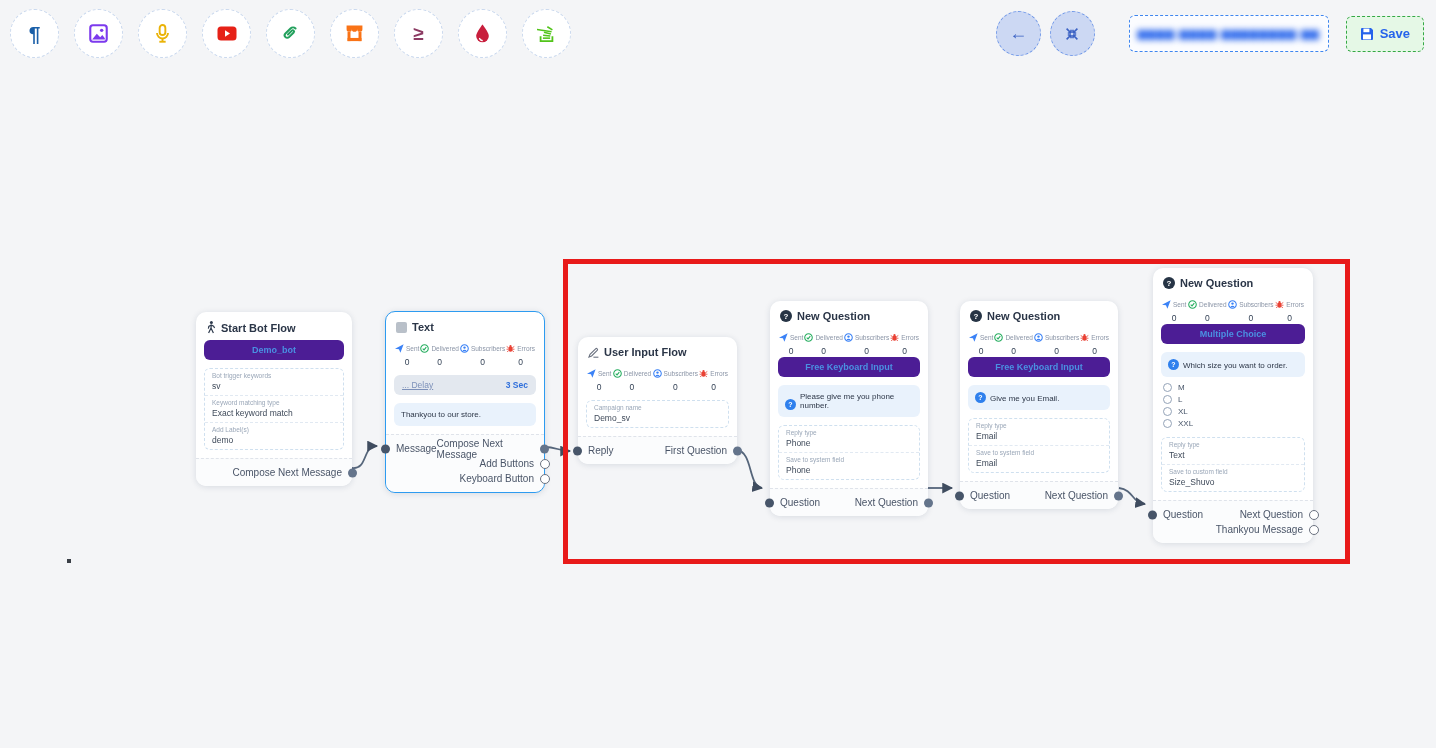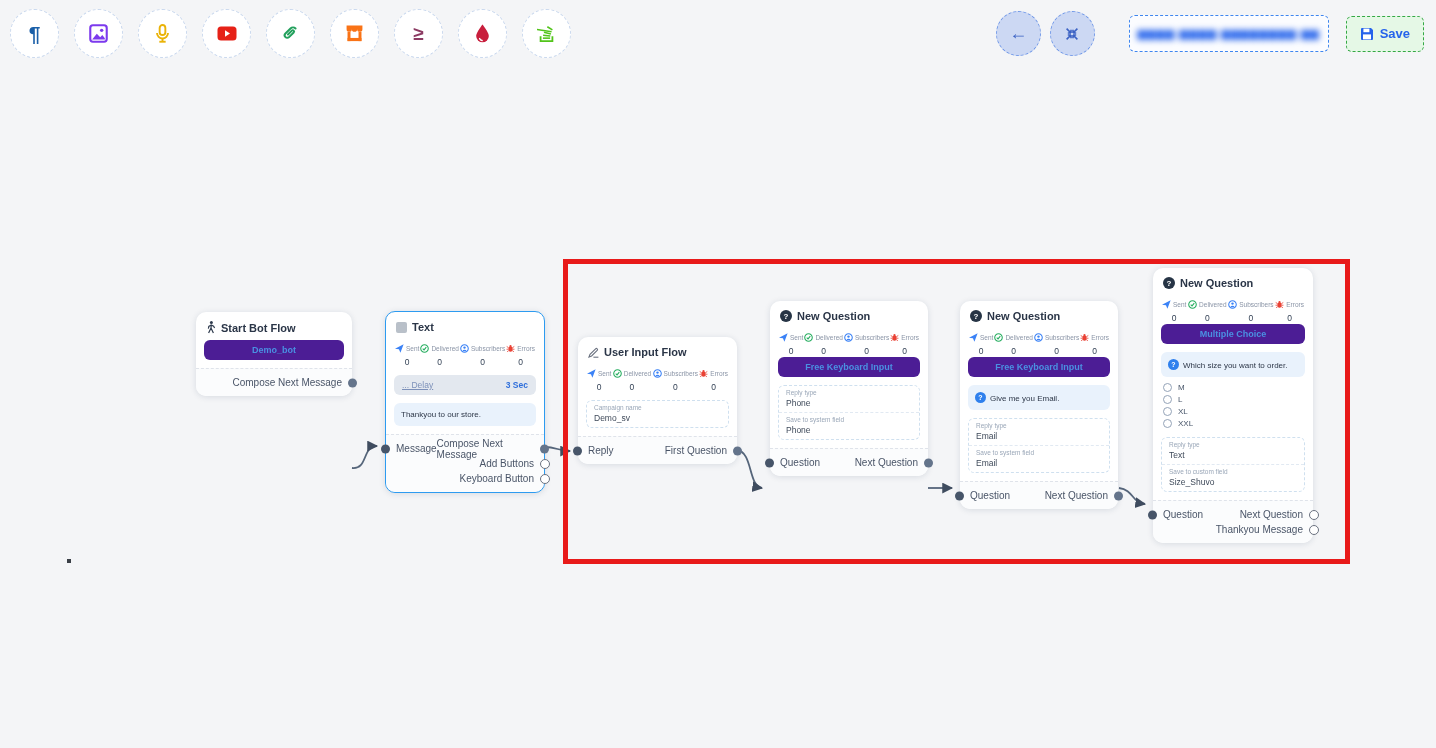--- a/index.html
+++ b/index.html
@@ -183,20 +183,34 @@
 
   <div class="node" id="node-start">
     <div class="node-head">
       <svg width="10" height="13" viewBox="0 0 10 13">
         <circle cx="5.4" cy="1.6" r="1.5" fill="#2f3b4e"></circle>
         <path d="M5.4,3.4 L5,7 L2.6,12 M5,7 L7.4,12 M5.2,4 L2.8,5.4 L2.4,7.6 M5.4,4 L7.6,5.2 L8.6,7" stroke="#2f3b4e" stroke-width="1.2" fill="none"></path>
       </svg>
       <span>Start Bot Flow</span>
     </div>
     <div class="pill">Demo_bot</div>
+    <div class="fields">
+      <div class="frow-field">
+        <div class="f-label">Bot trigger keywords</div>
+        <div class="f-value">sv</div>
+      </div>
+      <div class="frow-field">
+        <div class="f-label">Keyword matching type</div>
+        <div class="f-value">Exact keyword match</div>
+      </div>
+      <div class="frow-field">
+        <div class="f-label">Add Label(s)</div>
+        <div class="f-value">demo</div>
+      </div>
+    </div>
     <div class="foot">
       <div class="foot-row">
         <span class="rlabel">Compose Next Message</span>
         <span class="port port-out"></span>
       </div>
     </div>
   </div>
 
   <div class="node selected" id="node-text">
     <div class="node-head">
@@ -380,20 +394,24 @@
               <ellipse cx="5" cy="5.6" rx="2.4" ry="3" fill="#e94235"></ellipse>
               <circle cx="5" cy="2.2" r="1.2" fill="#e94235"></circle>
               <path d="M2.8,4 L0.8,2.8 M2.6,5.8 L0.6,5.8 M3,7.4 L1.2,8.6 M7.2,4 L9.2,2.8 M7.4,5.8 L9.4,5.8 M7,7.4 L8.8,8.6" stroke="#e94235" stroke-width="0.9"></path>
             </svg>
         <span>Errors</span>
           </div>
         <span class="stat-val">0</span>
         </div>
     </div>
     <div class="pill">Free Keyboard Input</div>
+    <div class="msg">
+      <span class="qmark blue">?</span>
+      <span>Please give me you phone number.</span>
+    </div>
     <div class="fields">
       <div class="frow-field">
         <div class="f-label">Reply type</div>
         <div class="f-value">Phone</div>
       </div>
       <div class="frow-field">
         <div class="f-label">Save to system field</div>
         <div class="f-value">Phone</div>
       </div>
     </div>

